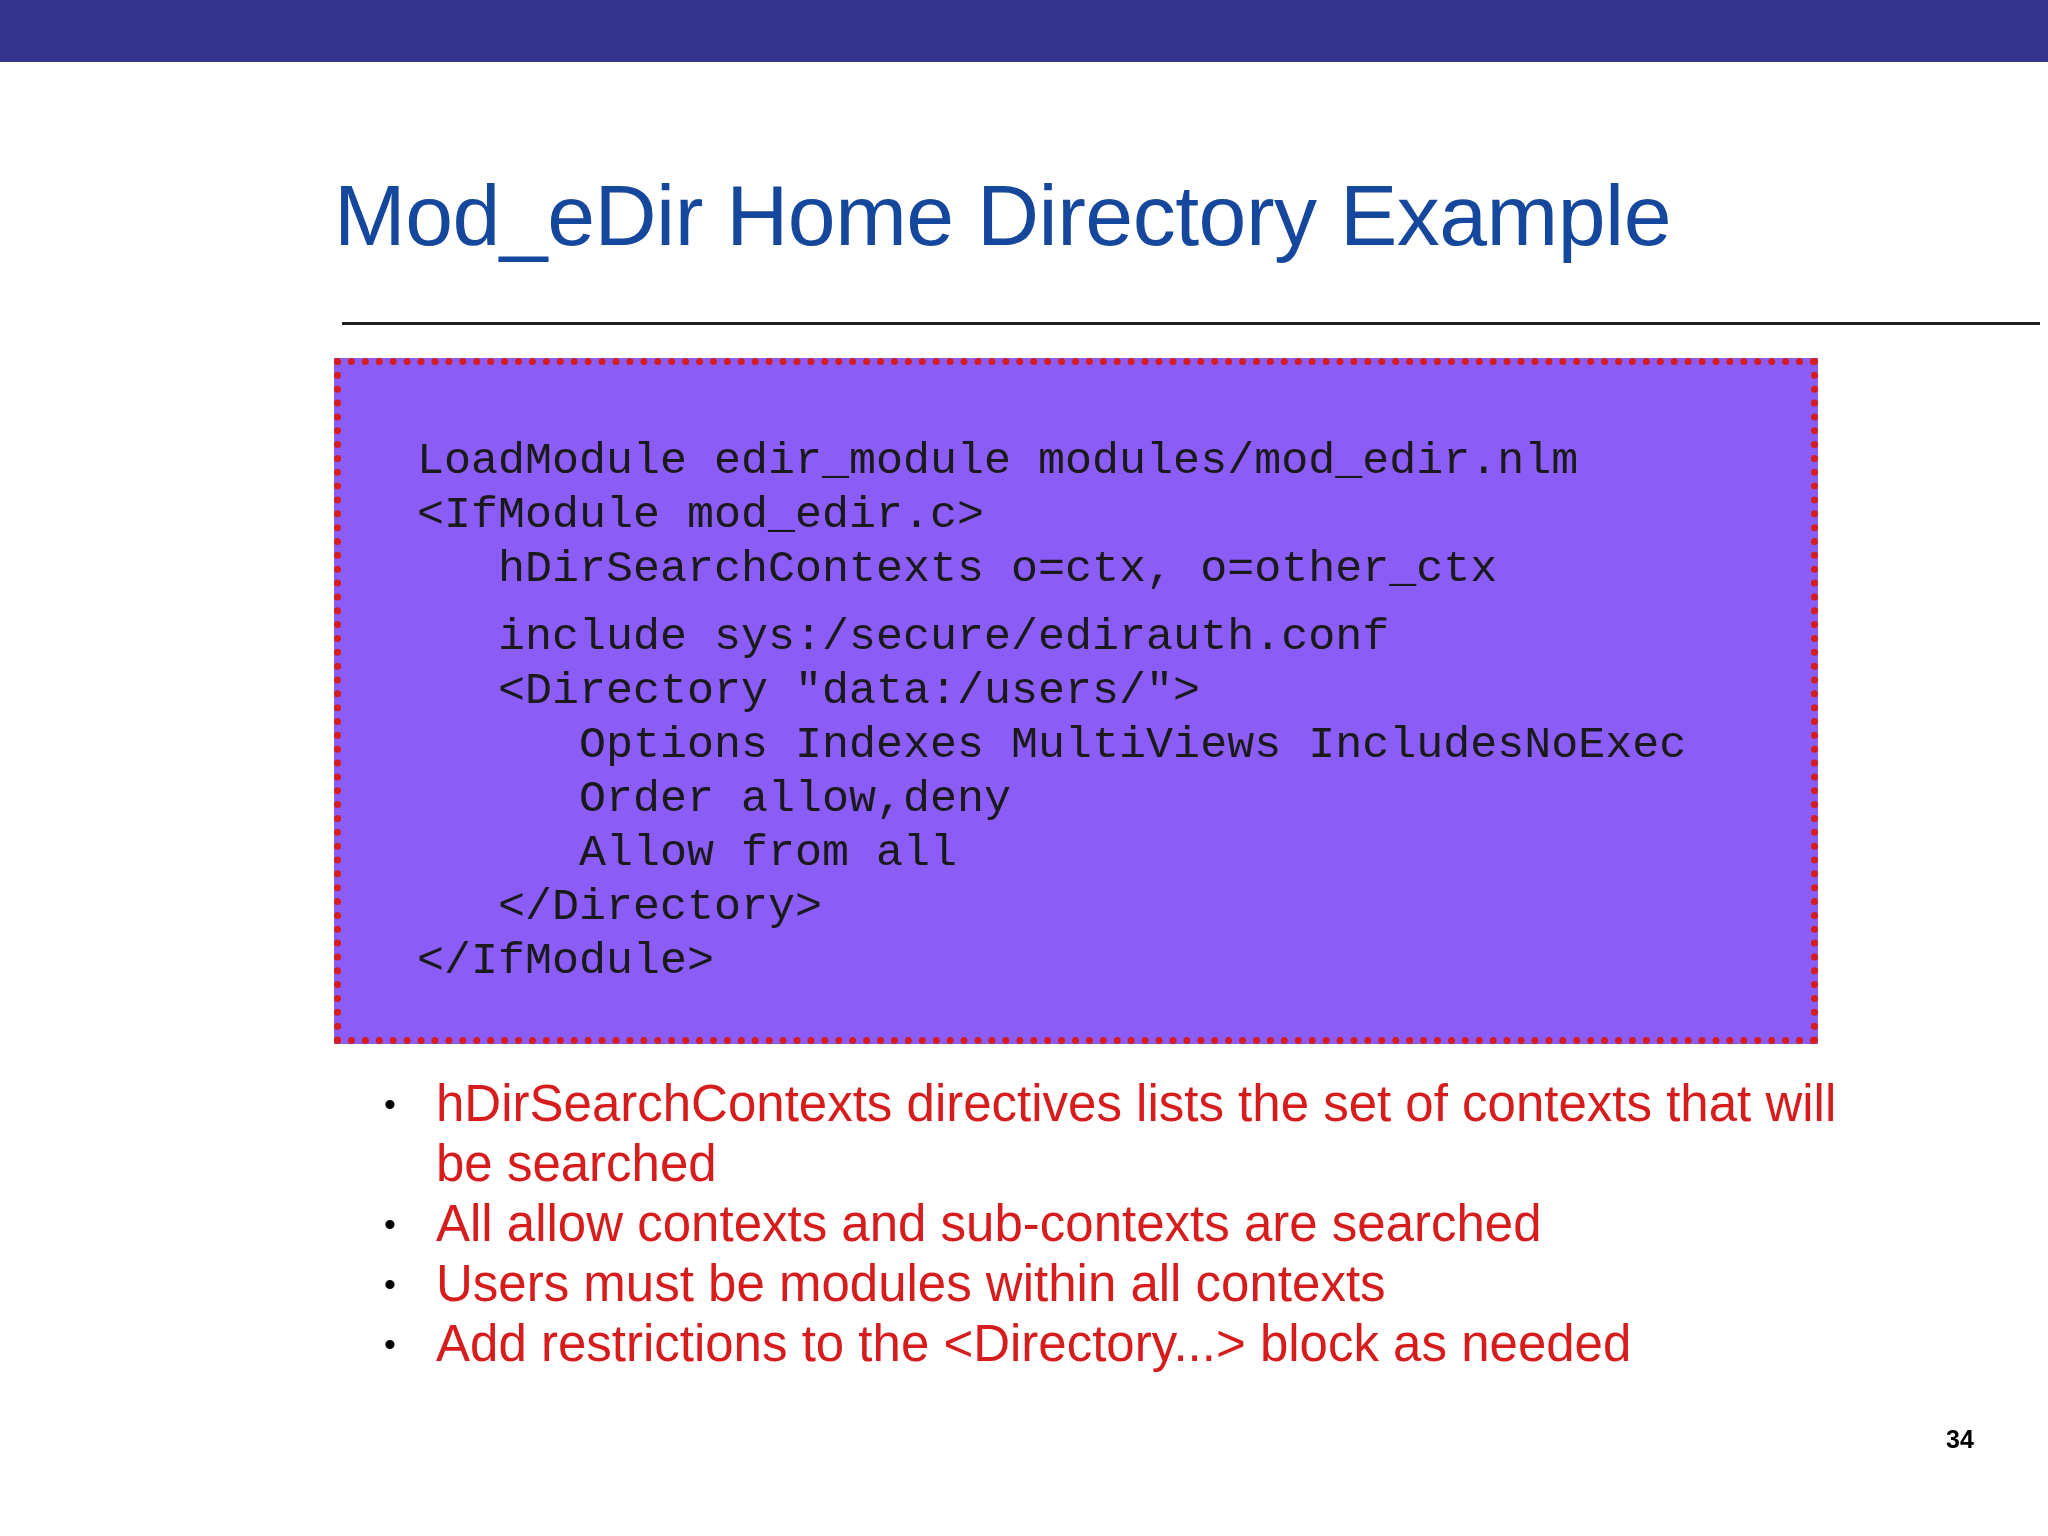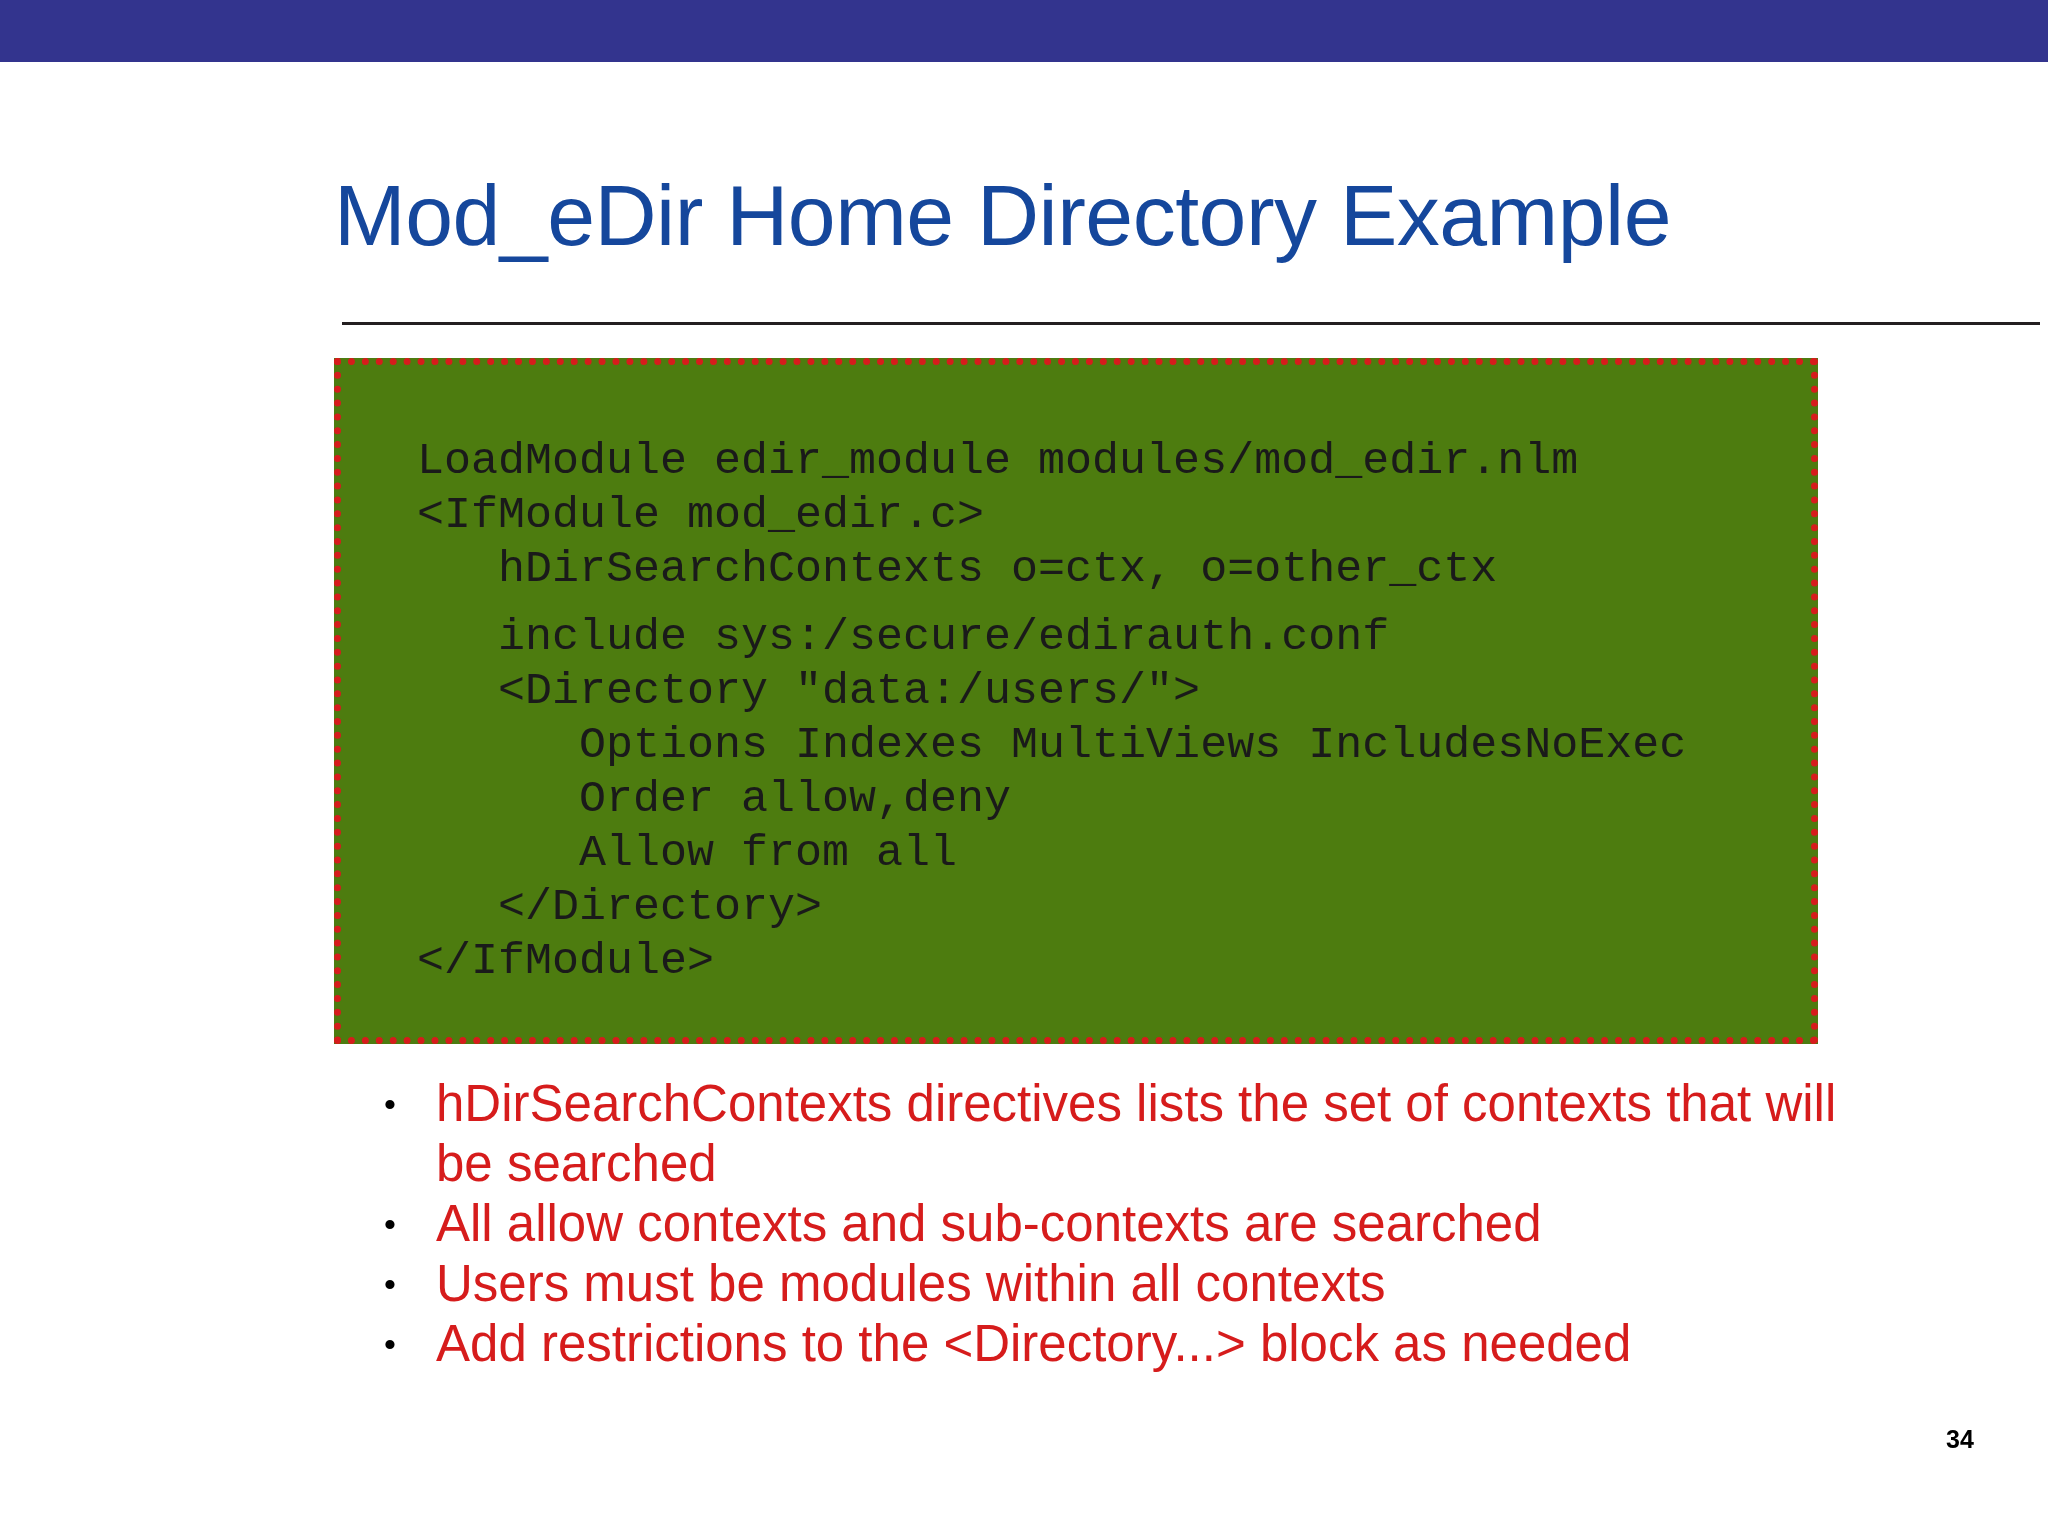--- a/index.html
+++ b/index.html
@@ -48,21 +48,21 @@
     border-top: 3px solid #231f20;
   }
 
   
   .code-box {
     position: absolute;
     left: 334px;
     top: 358px;
     width: 1484px;
     height: 686px;
-    background: #4d7c0f;
+    background: #8b5cf6;
     border: 7px dotted #d61c1c;
     box-sizing: border-box;
   }
   .code-inner {
     position: absolute;
     left: 76px;
     top: 70px;
     font-family: "Liberation Mono", "DejaVu Sans Mono", monospace;
     font-size: 45px;
     line-height: 54px;

